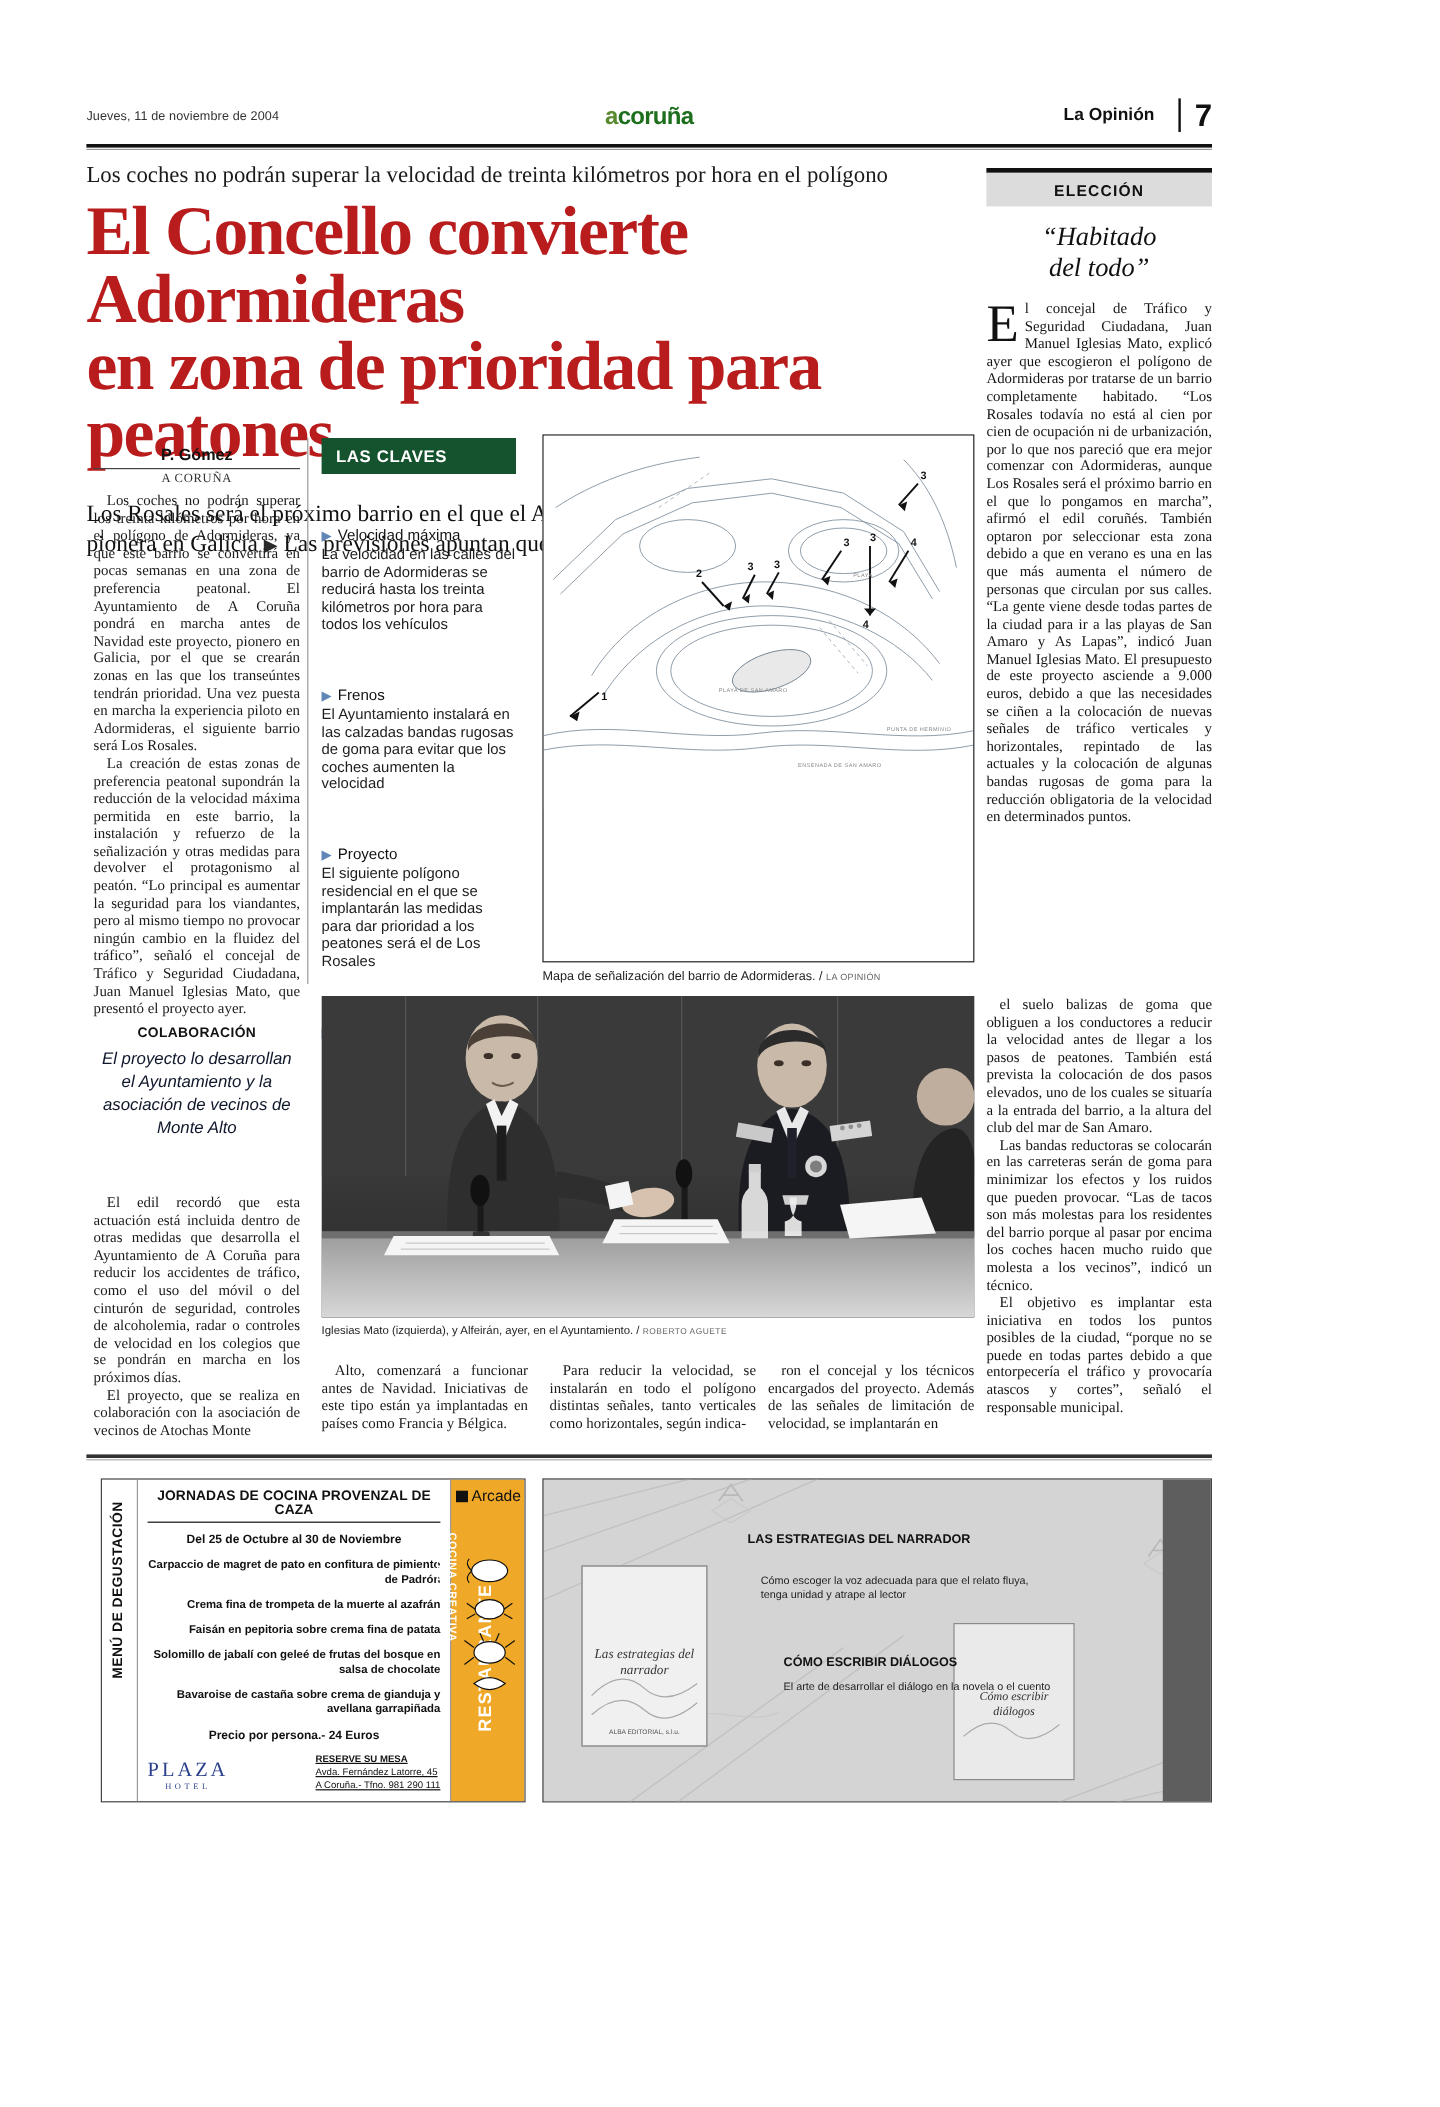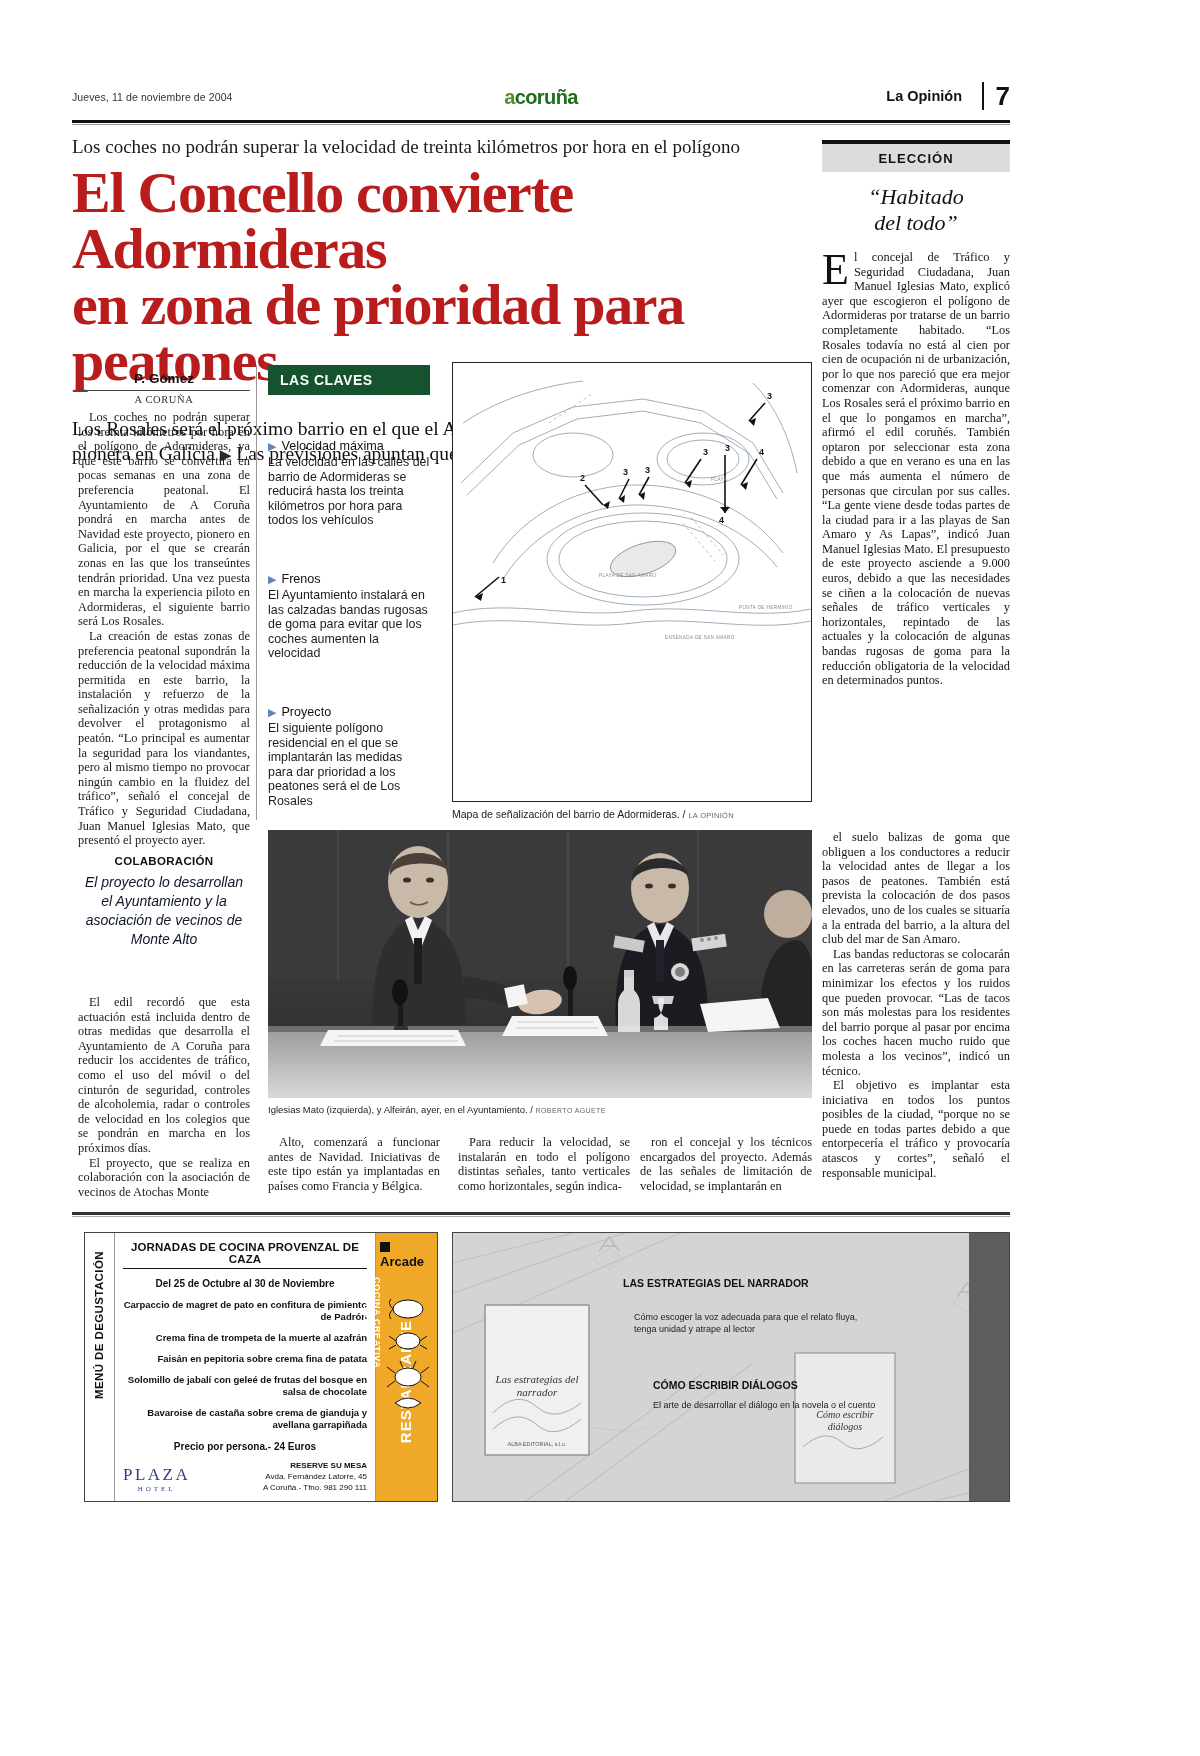--- a/index.html
+++ b/index.html
@@ -254,31 +254,31 @@
   }
   .ad1-foot {
     position: absolute; left: 38px; right: 70px; bottom: 8px;
     display: flex; justify-content: space-between; align-items: flex-end;
   }
   .ad1-hotel { font-family: "Liberation Serif", serif; text-align: center; }
   .ad1-hotel .pn { font-size: 17px; letter-spacing: 2.5px; color: #2b3f8c; }
   .ad1-hotel .hn { font-size: 7px; letter-spacing: 3px; color: #2b3f8c; }
   .ad1-reserve {
     font-family: "Liberation Sans", sans-serif; font-size: 8px;
-    text-align: right; line-height: 11px; color: #111;
+    text-align: left; line-height: 11px; color: #111; text-decoration: underline;
   }
   .ad1-reserve .b { font-weight: bold; }
   .ad1-right {
     position: absolute; right: 0; top: 0; width: 62px; height: 100%;
     background: #f0a828; border-left: 1px solid #999;
   }
   .ad1-right .arcade {
     position: absolute; left: 4px; top: 6px; width: 56px;
     font-family: "Liberation Sans", sans-serif;
-    font-weight: bold; font-size: 13px; color: #111;
+    font-weight: normal; font-size: 13px; color: #111;
   }
   .ad1-right .vrest {
     position: absolute; left: -46px; top: 140px; width: 150px;
     transform: rotate(-90deg);
     font-family: "Liberation Sans", sans-serif;
     font-weight: bold; font-size: 15px; letter-spacing: 1px; color: #fff;
     text-align: center;
   }
   .ad1-right .vcoc {
     position: absolute; left: 6px; top: 44px; width: 130px;

